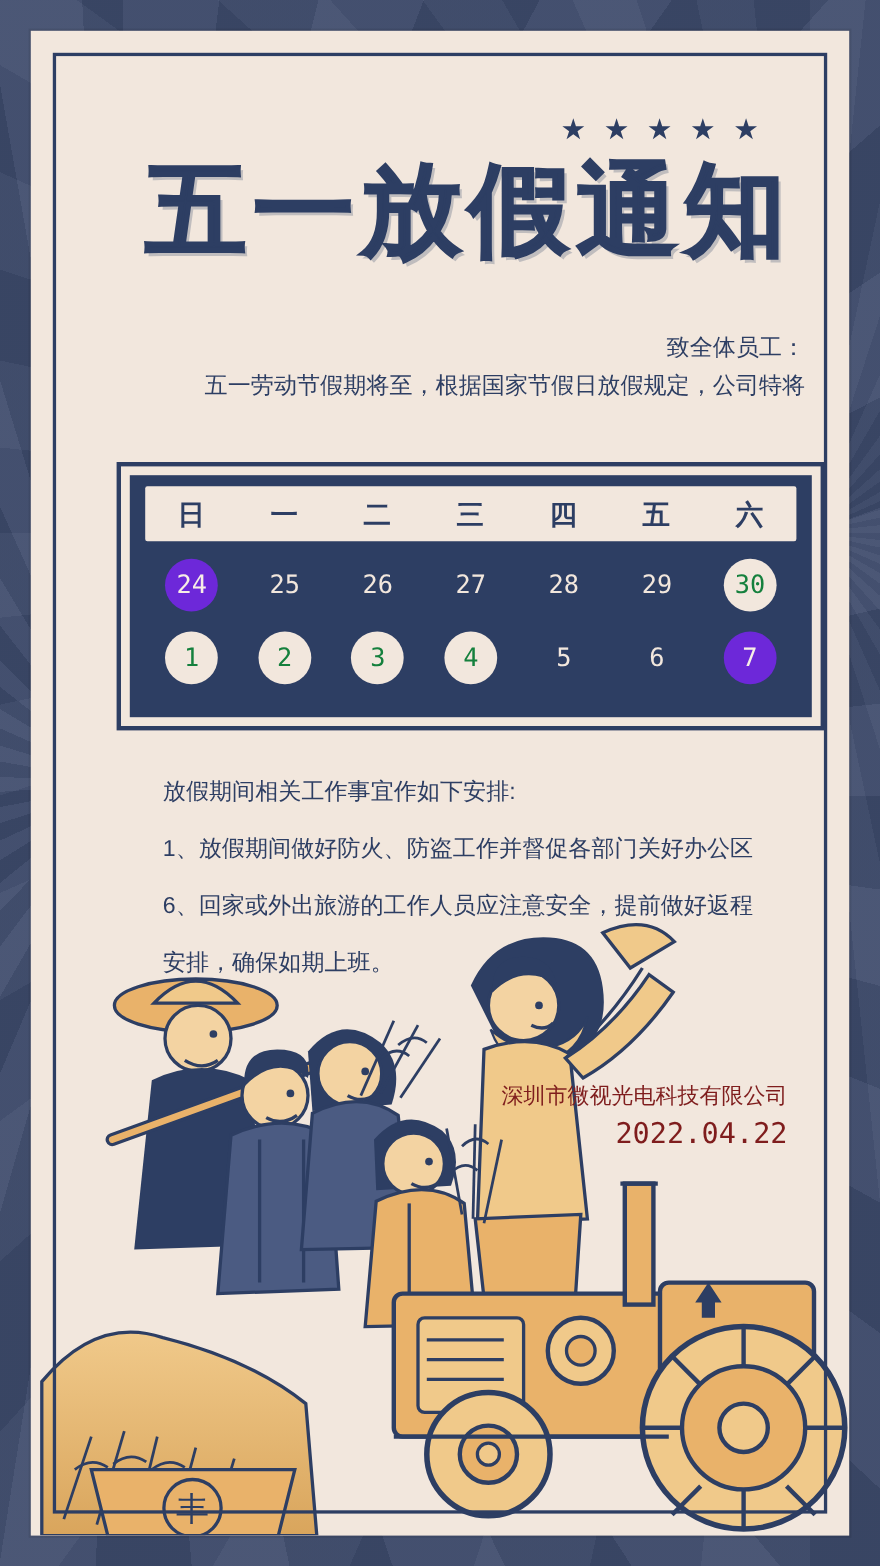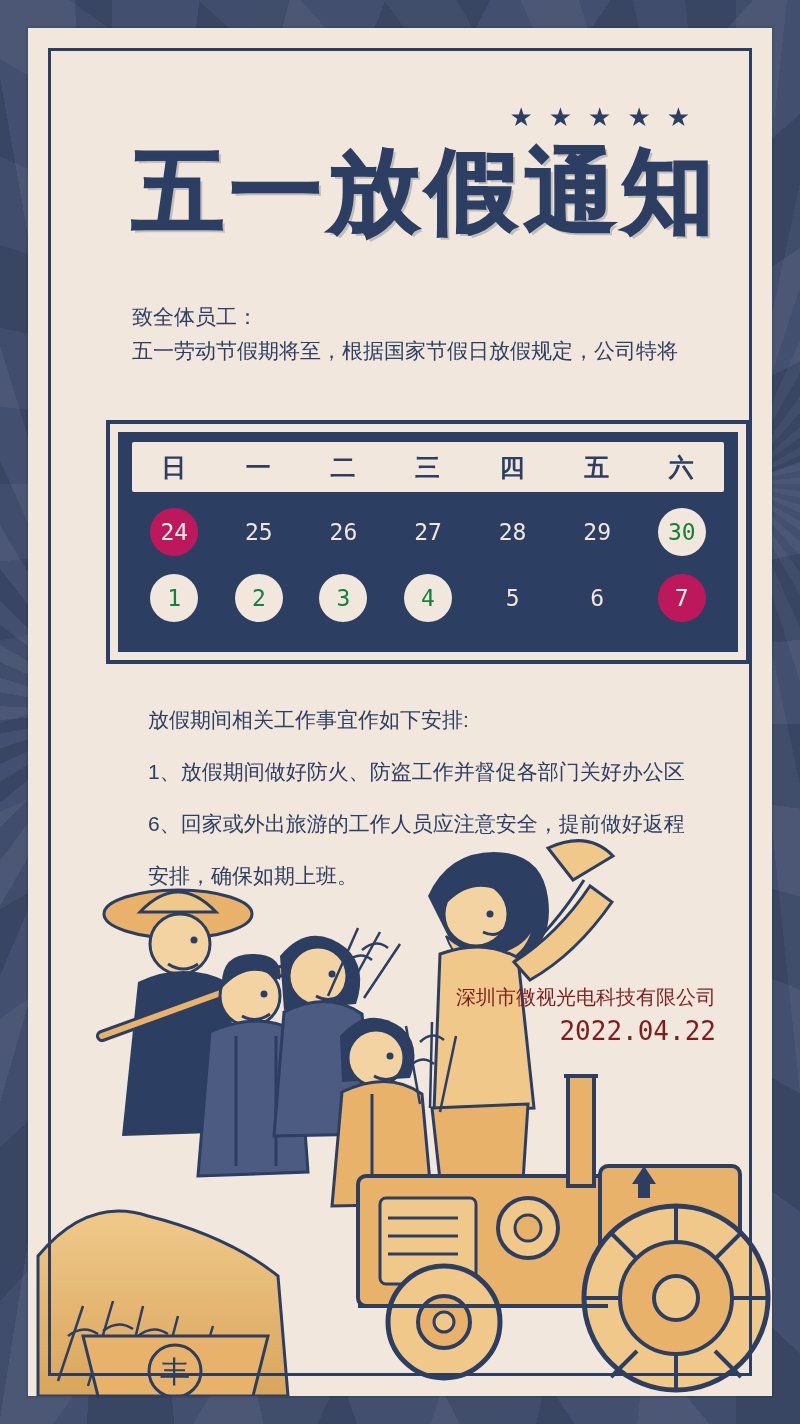--- a/index.html
+++ b/index.html
@@ -94,20 +94,21 @@
 
   .intro {
     position: absolute;
     left: 104px;
     top: 272px;
     width: 600px;
     z-index: 5;
     color: #2d3e63;
     font-size: 21px;
     line-height: 34px;
+    text-align: right;
   }
   .intro p { margin: 0; }
 
   .cal-wrap {
     position: absolute;
     left: 78px;
     top: 392px;
     width: 644px;
     height: 244px;
     z-index: 5;
@@ -154,21 +155,21 @@
     align-items: center;
     justify-content: center;
     width: 48px;
     height: 48px;
     border-radius: 50%;
     color: #f2e7dd;
     font-size: 23px;
     font-family: "DejaVu Sans Mono", monospace;
   }
   .daynum.off {
-    background: #be185d;
+    background: #6d28d9;
     color: #f7eee6;
   }
   .daynum.work {
     background: #f2e7dd;
     color: #15803d;
   }
 
   .notes {
     position: absolute;
     left: 104px;

